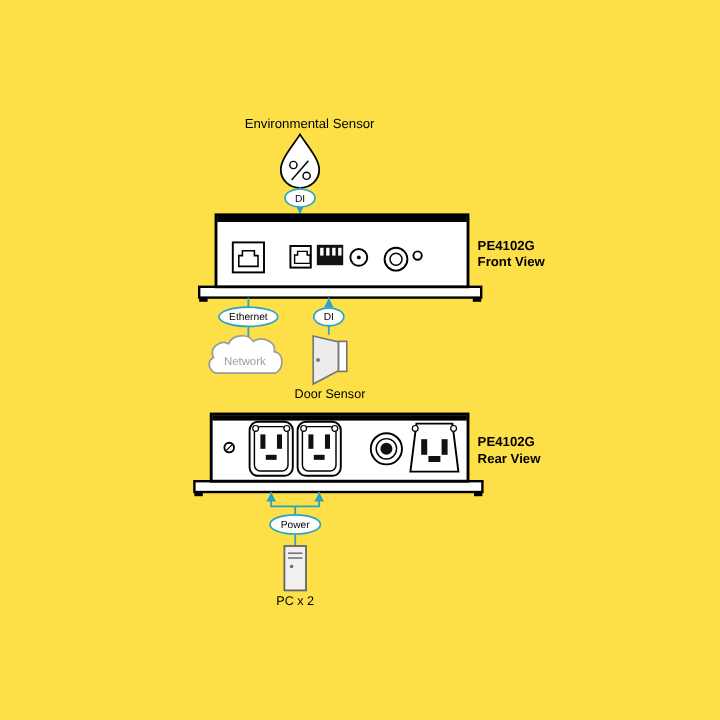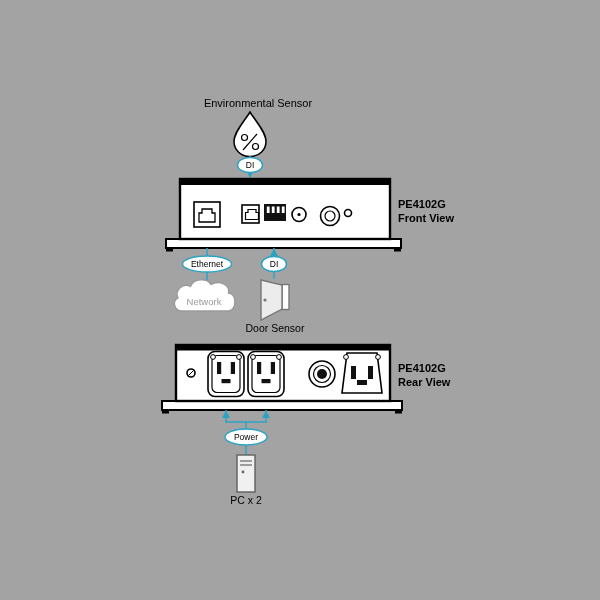--- a/index.html
+++ b/index.html
@@ -1,16 +1,16 @@
 <!DOCTYPE html>
 <html><head>
 <meta charset="utf-8">
 <style>
   html,body{margin:0;padding:0;background:#fff;}
-  .canvas{width:600px;height:600px;position:relative;background:#a3a3a3;overflow:hidden;}
+  .canvas{width:600px;height:600px;position:relative;background:#fde047;overflow:hidden;}
   svg{display:block;}
   svg text{font-family:"Liberation Sans",sans-serif;fill:#000;}
   .lbl{font-size:11px;}
   .bold{font-weight:bold;}
   .badge-text{font-size:8.5px;}
   .small-lbl{font-size:10.5px;}
   .net-lbl{font-size:9.5px;fill:#9a9a9a;}
   .accent-line{stroke:#2BA3C4;stroke-width:1.5;fill:none;}
   .accent-fill{fill:#2BA3C4;}
   .badge{fill:#fff;stroke:#2BA3C4;stroke-width:1.4;}

